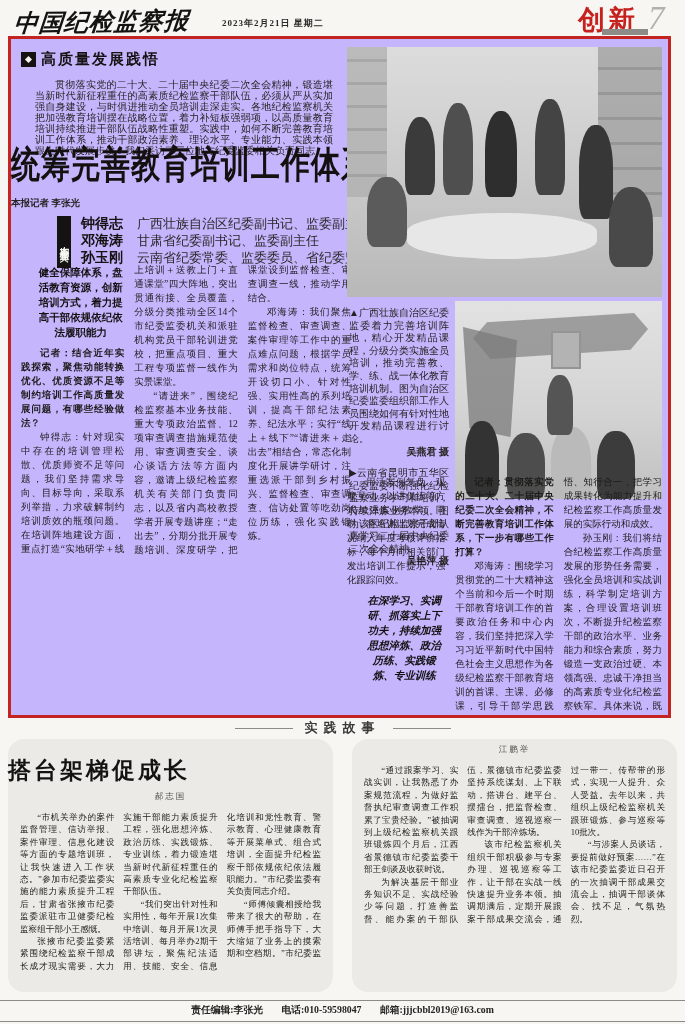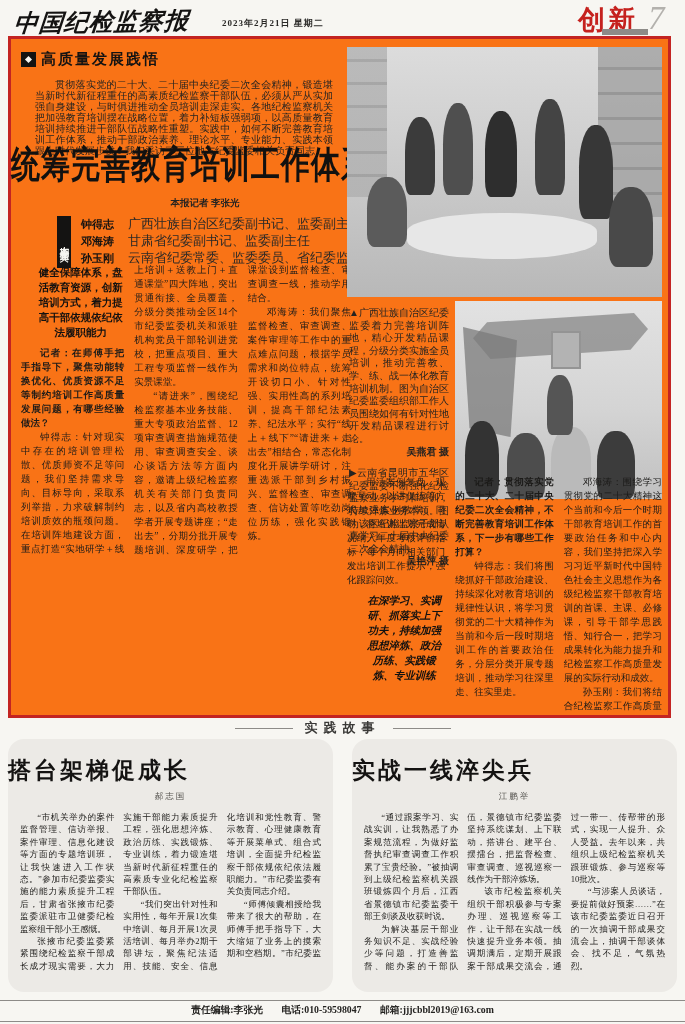--- a/index.html
+++ b/index.html
@@ -9,37 +9,37 @@
   
   .logo{position:absolute;left:14px;top:6px;font-size:24px;font-weight:900;font-style:italic;
         letter-spacing:1px;transform:skewX(-6deg) rotate(-1deg);color:#141312;white-space:nowrap;}
   .m-date{position:absolute;left:222px;top:17px;font-size:9px;font-weight:bold;color:#2a2927;letter-spacing:1px;}
   .section{position:absolute;left:578px;top:2px;font-size:27px;font-weight:bold;color:#c5211e;
            letter-spacing:3px;border-bottom:1px solid #7a7876;padding-bottom:1px;}
   .pagenum{position:absolute;left:648px;top:0px;font-size:33px;color:#b3b1ad;font-style:italic;}
   .pagenum-bar{position:absolute;left:602px;top:29px;width:46px;height:6px;background:#8d8b88;}
 
   
-  .feature-box{position:absolute;left:8px;top:36px;width:657px;height:676px;border:3px solid #c32422;background:#f97316;}
+  .feature-box{position:absolute;left:8px;top:36px;width:657px;height:676px;border:3px solid #c32422;background:#c4b5fd;}
   .series-tag{position:absolute;left:10px;top:11px;display:flex;align-items:center;gap:5px;}
   .series-icon{width:15px;height:15px;background:#141312;display:inline-block;position:relative;}
   .series-icon::after{content:"";position:absolute;left:5px;top:5px;width:5px;height:5px;background:#f7f6f2;transform:rotate(45deg);}
   .series-label{font-size:15px;font-weight:bold;letter-spacing:2px;color:#141312;}
   .intro{position:absolute;left:24px;top:40px;width:298px;margin:0;font-size:10px;line-height:11px;
          text-align:justify;text-indent:2em;color:#242321;}
   .headline{position:absolute;left:0px;top:101px;width:336px;margin:0;text-align:center;font-size:29px;
             font-weight:900;letter-spacing:1px;color:#121110;transform:scaleY(1.28);transform-origin:top center;white-space:nowrap;}
-  .byline{position:absolute;left:0px;top:158px;width:388px;text-align:center;font-size:9.5px;font-weight:bold;color:#242321;}
+  .byline{position:absolute;left:0px;top:158px;width:388px;font-size:9.5px;font-weight:bold;color:#242321;}
   .guests{position:absolute;left:46px;top:175px;width:290px;}
   .guests-label{position:absolute;left:0;top:2px;width:14px;height:52px;background:#141312;color:#f7f6f2;
                 writing-mode:vertical-rl;text-orientation:upright;font-size:9.5px;font-weight:bold;
                 display:flex;align-items:center;justify-content:center;letter-spacing:2px;}
   .guest-rows{margin-left:24px;}
   .guest-row{height:17px;line-height:17px;white-space:nowrap;}
-  .g-name{font-weight:900;font-size:11px;margin-right:10px;color:#141312;}
+  .g-name{font-weight:900;font-size:14px;margin-right:10px;color:#141312;}
   .g-title{font-size:13px;color:#2a2927;}
 
   .colblock{position:absolute;column-gap:10px;font-size:9.5px;line-height:14px;text-align:justify;overflow:hidden;}
   .colblock p{margin:0;text-indent:2em;}
   .block-a{left:10px;top:224px;width:330px;height:450px;column-count:3;}
   .block-b{left:336px;top:436px;width:315px;height:238px;column-count:3;}
   .subhead{margin:2px 0 6px 16px;font-size:10.5px;font-weight:900;text-align:center;line-height:15px;
            break-inside:avoid;color:#121110;}
   .block-b .subhead{margin-top:6px;font-style:italic;}
   p.q{font-weight:bold;}
@@ -124,21 +124,21 @@
         </div>
         <div class="guest-row">
           <span class="g-name">孙玉刚</span>
           <span class="g-title">云南省纪委常委、监委委员、省纪委监委组织部部长</span>
         </div>
       </div>
     </div>
 
     <div class="colblock block-a">
       <h3 class="subhead">健全保障体系，盘活教育资源，创新培训方式，着力提高干部依规依纪依法履职能力</h3>
-      <p class="q">记者：在师傅手把手指导下，聚焦动能转换优化、优质资源不足等制约培训工作高质量发展问题，有哪些经验做法？</p>
+      <p class="q">记者：结合近年实践探索，聚焦动能转换优化、优质资源不足等制约培训工作高质量发展问题，有哪些经验做法？</p>
       <p>钟得志：针对现实中存在的培训管理松散、优质师资不足等问题，我们坚持需求导向、目标导向，采取系列举措，力求破解制约培训质效的瓶颈问题。在培训阵地建设方面，重点打造“实地研学＋线上培训＋送教上门＋直通课堂”四大阵地，突出贯通衔接、全员覆盖，分级分类推动全区14个市纪委监委机关和派驻机构党员干部轮训进党校，把重点项目、重大工程专项监督一线作为实景课堂。</p>
       <p>“请进来”，围绕纪检监察基本业务技能、重大专项政治监督、12项审查调查措施规范使用、审查调查安全、谈心谈话方法等方面内容，邀请上级纪检监察机关有关部门负责同志，以及省内高校教授学者开展专题讲座；“走出去”，分期分批开展专题培训、深度研学，把课堂设到监督检查、审查调查一线，推动学用结合。</p>
       <p>邓海涛：我们聚焦监督检查、审查调查、案件审理等工作中的重点难点问题，根据学员需求和岗位特点，统筹开设切口小、针对性强、实用性高的系列培训，提高干部纪法素养、纪法水平；实行“线上＋线下”“请进来＋走出去”相结合，常态化制度化开展讲学研讨，注重选派干部到乡村振兴、监督检查、审查调查、信访处置等吃劲岗位历练，强化实践锻炼。</p>
     </div>
 
     <div class="photo photo-1">
       <div class="shelf"></div>
       <div class="shelf-left"></div>
       <div class="table"></div>
       <div class="fig" style="left:58px;top:70px;width:30px;height:78px;background:#3c3b39;"></div>
@@ -169,21 +169,20 @@
       <div class="fig" style="left:52px;top:132px;width:38px;height:66px;background:#4e4d49;"></div>
       <div class="fig" style="left:96px;top:126px;width:40px;height:72px;background:#bcbab4;"></div>
       <div class="fig" style="left:142px;top:130px;width:38px;height:68px;background:#3d3c3a;"></div>
       <div class="fig" style="left:92px;top:74px;width:26px;height:60px;background:#565552;"></div>
     </div>
 
     <div class="colblock block-b">
       <p>用活案例复盘、观摩互动、以讲促练等方式加强案例教学。同时，将培训计划完成情况纳入年度考核评价指标，每个月向相关部门发出培训工作提示，强化跟踪问效。</p>
       <h3 class="subhead">在深学习、实调研、抓落实上下功夫，持续加强思想淬炼、政治历练、实践锻炼、专业训练</h3>
       <p class="q">记者：贯彻落实党的二十大、二十届中央纪委二次全会精神，不断完善教育培训工作体系，下一步有哪些工作打算？</p>
-      <p>钟得志：我们将围绕抓好干部政治建设、持续深化对教育培训的规律性认识，将学习贯彻党的二十大精神作为当前和今后一段时期培训工作的首要政治任务，分层分类开展专题培训，推动学习往深里走、往实里走。</p>
       <p>邓海涛：围绕学习贯彻党的二十大精神这个当前和今后一个时期干部教育培训工作的首要政治任务和中心内容，我们坚持把深入学习习近平新时代中国特色社会主义思想作为各级纪检监察干部教育培训的首课、主课、必修课，引导干部学思践悟、知行合一，把学习成果转化为能力提升和纪检监察工作高质量发展的实际行动和成效。</p>
       <p>孙玉刚：我们将结合纪检监察工作高质量发展的形势任务需要，强化全员培训和实战训练，科学制定培训方案，合理设置培训班次，不断提升纪检监察干部的政治水平、业务能力和综合素质，努力锻造一支政治过硬、本领高强、忠诚干净担当的高素质专业化纪检监察铁军。具体来说，既坚持从实战出发，突出实际、实用、实效，坚持“缺什么、补什么”，强化政治训练和业务训练，又突出应知应会、突出基层一线，在培训中更加体现专业化要求。</p>
     </div>
   </section>
 
   <div class="stories-banner">
     <span class="line"></span>
     <span class="label">实践故事</span>
     <span class="line"></span>
   </div>
@@ -194,21 +193,20 @@
     <div class="story-cols">
       <p>“市机关举办的案件监督管理、信访举报、案件审理、信息化建设等方面的专题培训班，让我快速进入工作状态。”参加市纪委监委实施的能力素质提升工程后，甘肃省张掖市纪委监委派驻市卫健委纪检监察组干部小王感慨。</p>
       <p>张掖市纪委监委紧紧围绕纪检监察干部成长成才现实需要，大力实施干部能力素质提升工程，强化思想淬炼、政治历练、实践锻炼、专业训练，着力锻造堪当新时代新征程重任的高素质专业化纪检监察干部队伍。</p>
       <p>“我们突出针对性和实用性，每年开展1次集中培训、每月开展1次灵活培训、每月举办2期干部讲坛，聚焦纪法适用、技能、安全、信息化培训和党性教育、警示教育、心理健康教育等开展菜单式、组合式培训，全面提升纪检监察干部依规依纪依法履职能力。”市纪委监委有关负责同志介绍。</p>
       <p>“师傅倾囊相授给我带来了很大的帮助，在师傅手把手指导下，大大缩短了业务上的摸索期和空档期。”市纪委监委第二监督检查室干部小陈说。</p>
 
     </div>
   </article>
 
   <article class="story-card story-right">
-    <h2 class="story-title">实战一线淬尖兵</h2>
     <div class="story-author">江鹏举</div>
     <div class="story-cols">
       <p>“通过跟案学习、实战实训，让我熟悉了办案规范流程，为做好监督执纪审查调查工作积累了宝贵经验。”被抽调到上级纪检监察机关跟班锻炼四个月后，江西省景德镇市纪委监委干部王剑谈及收获时说。</p>
       <p>为解决基层干部业务知识不足、实战经验少等问题，打造善监督、能办案的干部队伍，景德镇市纪委监委坚持系统谋划、上下联动，搭讲台、建平台、摆擂台，把监督检查、审查调查、巡视巡察一线作为干部淬炼场。</p>
       <p>该市纪检监察机关组织干部积极参与专案办理、巡视巡察等工作，让干部在实战一线快速提升业务本领。抽调期满后，定期开展跟案干部成果交流会，通过一带一、传帮带的形式，实现一人提升、众人受益。去年以来，共组织上级纪检监察机关跟班锻炼、参与巡察等10批次。</p>
       <p>“与涉案人员谈话，要提前做好预案……”在该市纪委监委近日召开的一次抽调干部成果交流会上，抽调干部谈体会、找不足，气氛热烈。</p>
 
     </div>
   </article>
 

